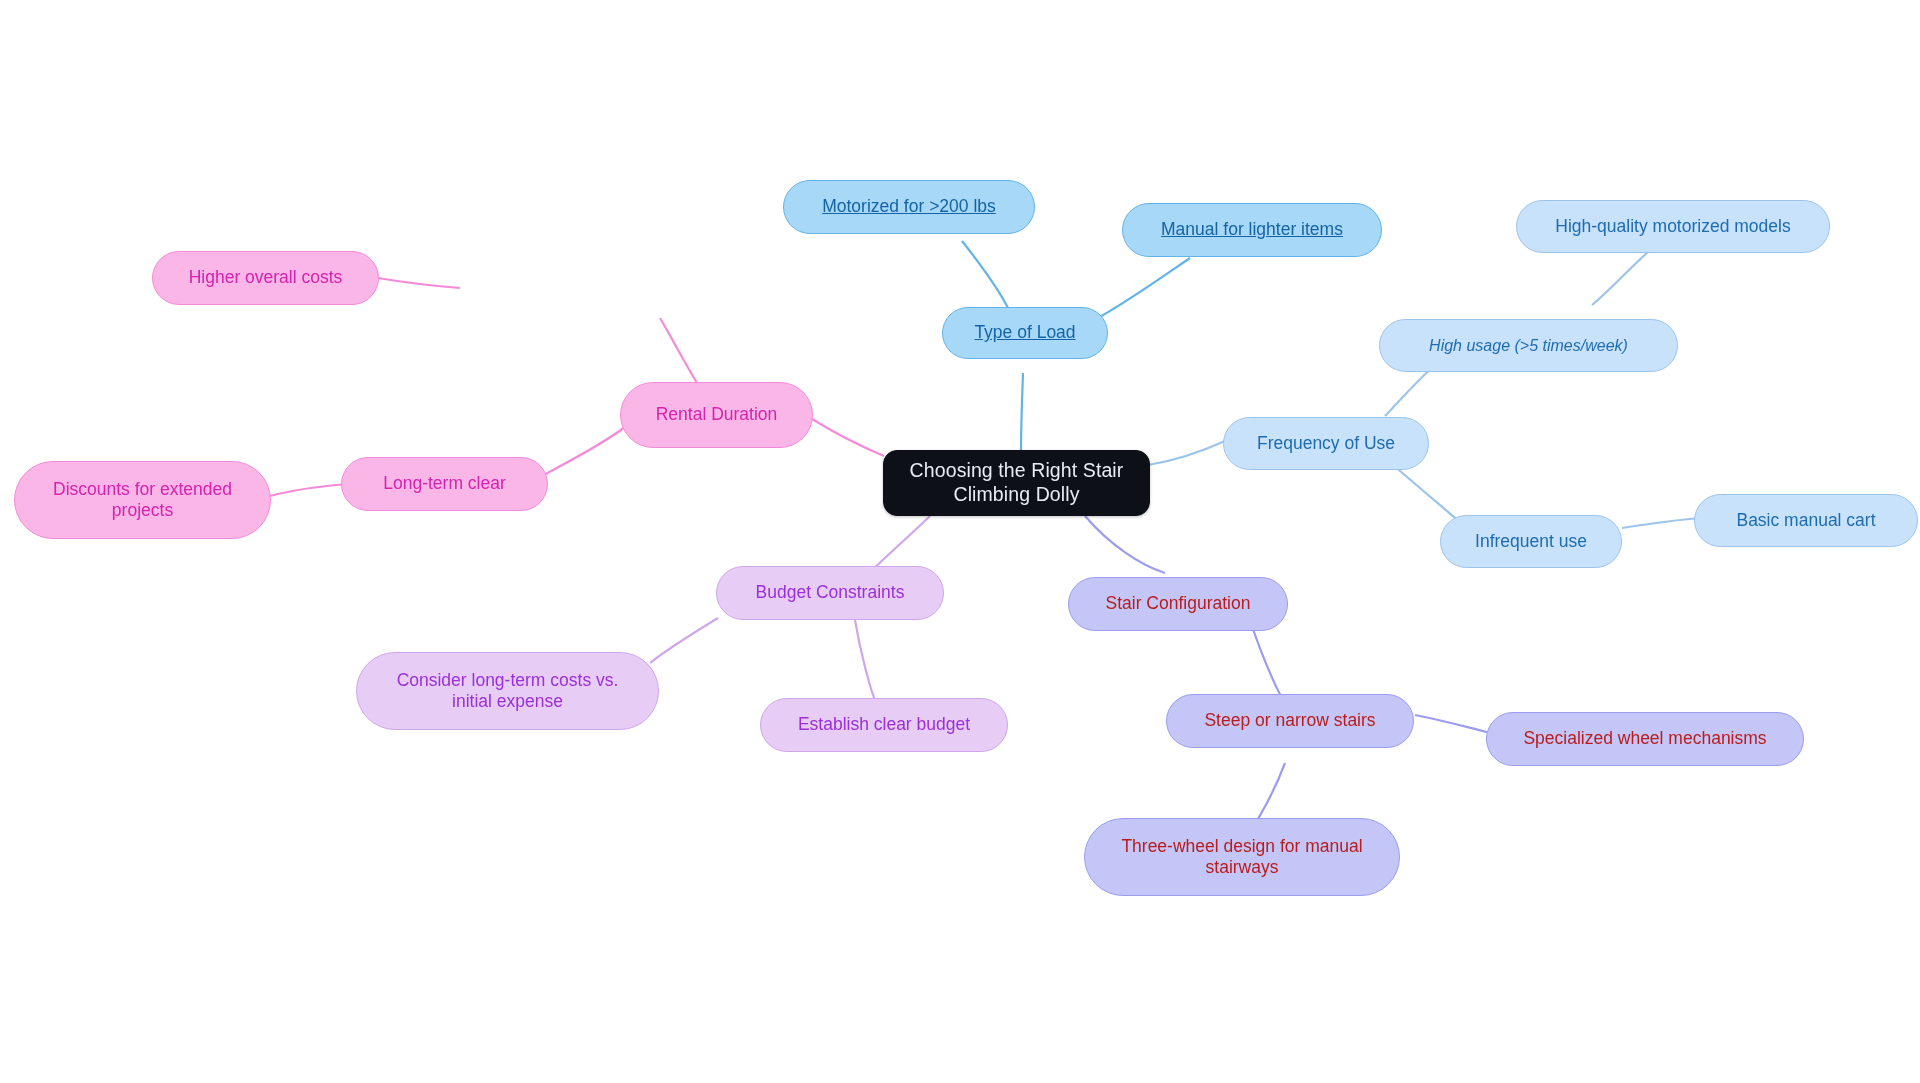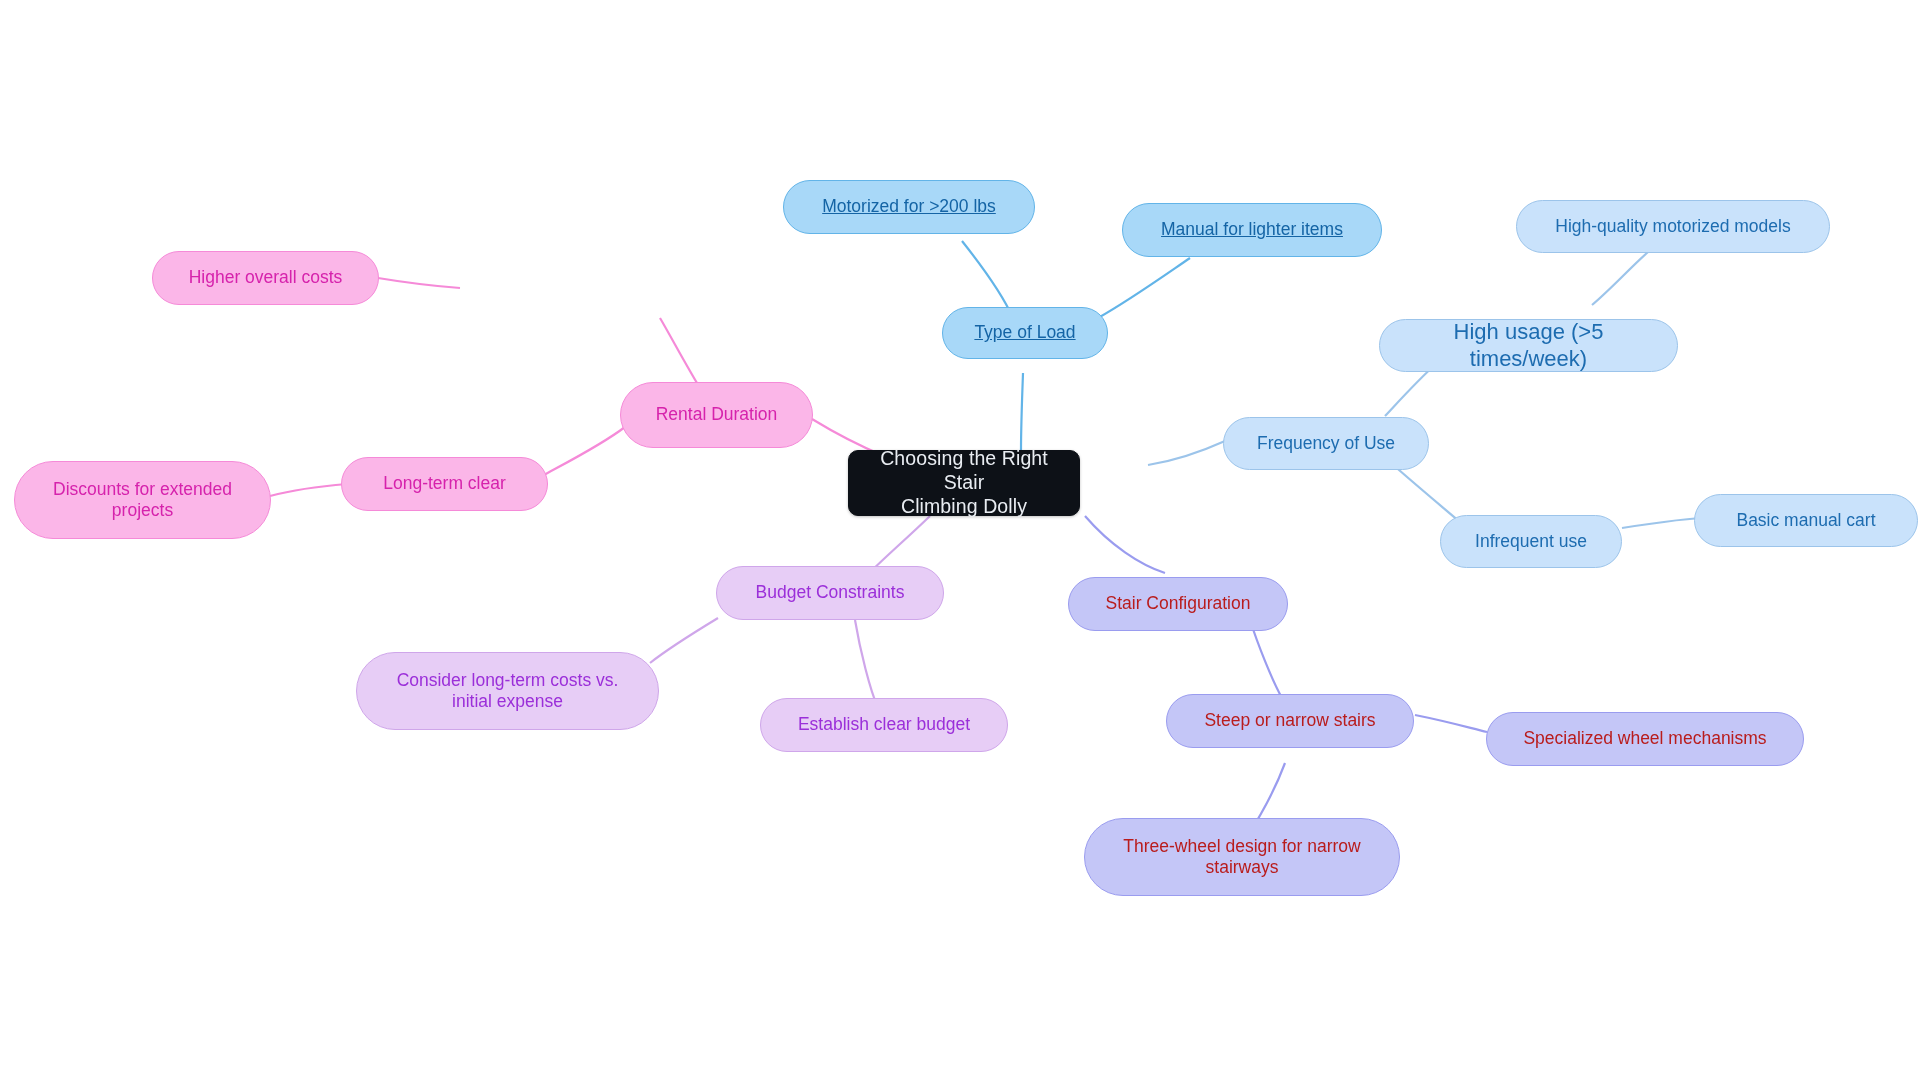--- a/index.html
+++ b/index.html
@@ -90,46 +90,46 @@
 
     <path d="M 718 618 C 690 635 660 655 650 663" fill="none" stroke="#cfa6ea" stroke-width="2.2"></path>
     <path d="M 855 620 C 860 650 870 690 878 708" fill="none" stroke="#cfa6ea" stroke-width="2.2"></path>
 
     <path d="M 700 388 C 686 365 670 335 660 318" fill="none" stroke="#f58ad8" stroke-width="2.2"></path>
     <path d="M 625 427 C 600 446 560 466 542 476" fill="none" stroke="#f58ad8" stroke-width="2.2"></path>
     <path d="M 460 288 C 420 285 390 280 378 278" fill="none" stroke="#f58ad8" stroke-width="2.2"></path>
     <path d="M 347 484 C 310 487 285 492 270 496" fill="none" stroke="#f58ad8" stroke-width="2.2"></path>
   </svg>
 
-  <div class="node node-root" style="left:848px; top:450px; width:232px; height:66px;border-radius:10px;">Choosing the Right Stair
+  <div class="node node-root" style="left:883px; top:450px; width:267px; height:66px;">Choosing the Right Stair
 Climbing Dolly</div>
 
   <div class="node node-pill c-blue-1" style="left:942px; top:307px; width:166px; height:52px; font-size:17.5px;">Type of Load</div>
 
   <div class="node node-pill c-blue-1" style="left:783px; top:180px; width:252px; height:54px; font-size:17.5px;">Motorized for &gt;200 lbs</div>
 
   <div class="node node-pill c-blue-1" style="left:1122px; top:203px; width:260px; height:54px; font-size:17.5px;">Manual for lighter items</div>
 
   <div class="node node-pill c-blue-2" style="left:1223px; top:417px; width:206px; height:53px; font-size:17.5px;">Frequency of Use</div>
 
-  <div class="node node-pill c-blue-2" style="left:1379px; top:319px; width:299px; height:53px; font-size:22px;">High usage (&gt;5 times/week)</div>
+  <div class="node node-pill c-blue-2" style="left:1379px; top:319px; width:299px; height:53px; font-size:16px;font-style:italic;">High usage (&gt;5 times/week)</div>
 
   <div class="node node-pill c-blue-2" style="left:1516px; top:200px; width:314px; height:53px; font-size:17.5px;">High-quality motorized models</div>
 
   <div class="node node-pill c-blue-2" style="left:1440px; top:515px; width:182px; height:53px; font-size:17.5px;">Infrequent use</div>
 
   <div class="node node-pill c-blue-2" style="left:1694px; top:494px; width:224px; height:53px; font-size:17.5px;">Basic manual cart</div>
 
   <div class="node node-pill c-purple-1" style="left:1068px; top:577px; width:220px; height:54px; font-size:17.5px;">Stair Configuration</div>
 
   <div class="node node-pill c-purple-1" style="left:1166px; top:694px; width:248px; height:54px; font-size:17.5px;">Steep or narrow stairs</div>
 
   <div class="node node-pill c-purple-1" style="left:1486px; top:712px; width:318px; height:54px; font-size:17.5px;">Specialized wheel mechanisms</div>
 
-  <div class="node node-pill c-purple-1" style="left:1084px; top:818px; width:316px; height:78px; font-size:17.5px;">Three-wheel design for narrow
+  <div class="node node-pill c-purple-1" style="left:1084px; top:818px; width:316px; height:78px; font-size:17.5px;">Three-wheel design for manual
 stairways</div>
 
   <div class="node node-pill c-violet-1" style="left:356px; top:652px; width:303px; height:78px; font-size:17.5px;">Consider long-term costs vs.
 initial expense</div>
 
   <div class="node node-pill c-violet-1" style="left:716px; top:566px; width:228px; height:54px; font-size:17.5px;">Budget Constraints</div>
 
   <div class="node node-pill c-violet-1" style="left:760px; top:698px; width:248px; height:54px; font-size:17.5px;">Establish clear budget</div>
 
   <div class="node node-pill c-pink-1" style="left:620px; top:382px; width:193px; height:66px; font-size:17.5px;">Rental Duration</div>

